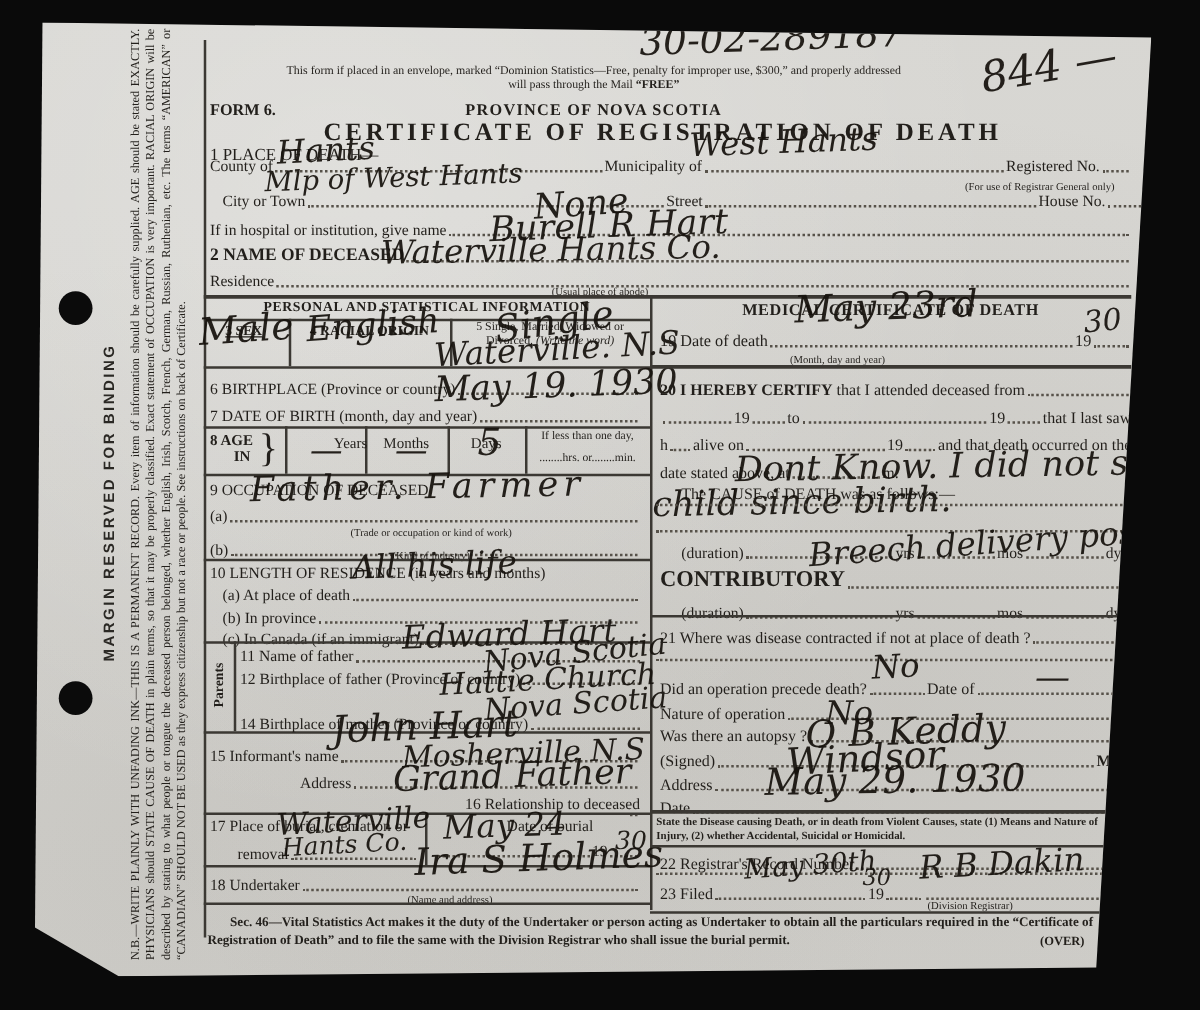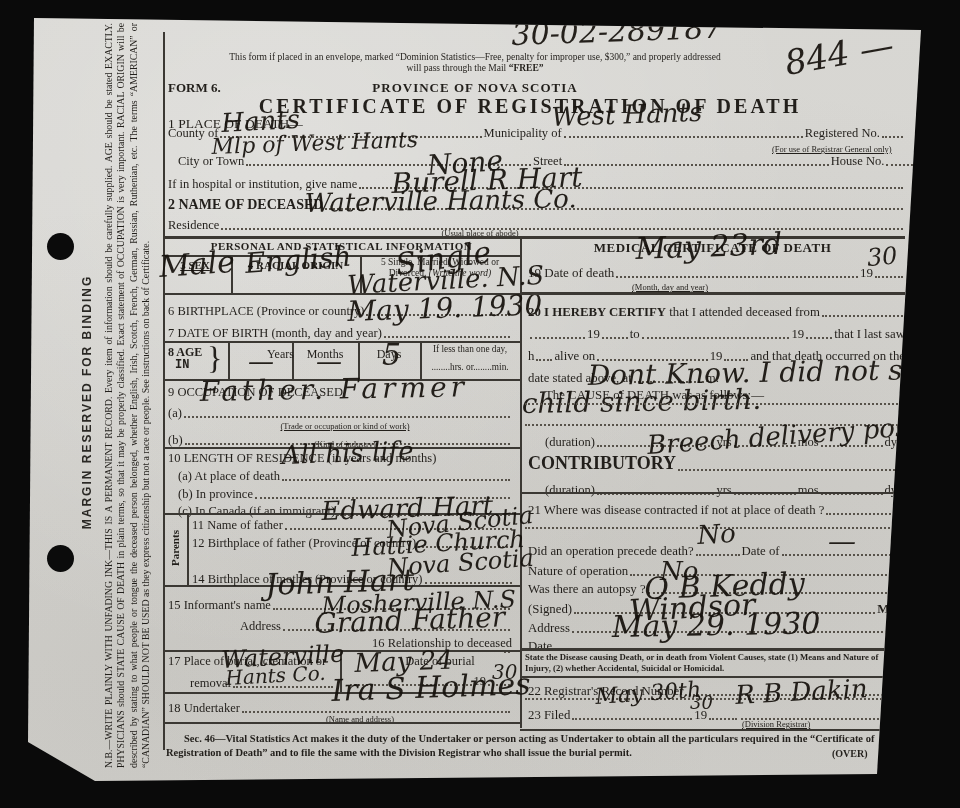--- a/index.html
+++ b/index.html
@@ -16,21 +16,21 @@
   .pr{color:#221f1b;}
   .row{position:absolute;display:flex;align-items:flex-end;font-size:12.5px;color:#221f1b;white-space:nowrap;}
   .row .l{flex:0 0 auto;}
   .f{flex:1 1 auto;border-bottom:2px dotted #57524a;margin:0 2px 3px 2px;min-width:6px;}
   .dl{position:absolute;border-bottom:2px dotted #57524a;}
   .hl{position:absolute;background:#3b3833;height:1.6px;}
   .hl.t{height:2.6px;}
   .vl{position:absolute;background:#3b3833;width:1.6px;}
   .hw{position:absolute;font-family:"DejaVu Serif",serif;font-style:italic;color:#16120d;
       white-space:nowrap;transform-origin:left bottom;opacity:.93;line-height:1;}
-  .sm{font-size:8.5px;text-decoration:underline;}
+  .sm{font-size:8.5px;}
   .c{text-align:center;}
   .b{font-weight:bold;}
   .hole{position:absolute;width:27px;height:27px;border-radius:50%;background:#0b0b0b;}
   .vtext{position:absolute;transform:rotate(-90deg);transform-origin:0 0;}
   .mednote{line-height:1.3;}
 </style>
 </head>
 <body>
 
 <div class="paper">
@@ -122,21 +122,21 @@
   </div>
   <div class="hw" style="left:348px;top:298px;font-size:28px;transform:rotate(-2deg);">May 19. 1930</div>
 
   <div class="hl" style="left:163px;top:341px;width:357px;"></div>
   <div class="hl" style="left:163px;top:379px;width:357px;"></div>
   <div class="vl" style="left:228px;top:341px;height:38px;"></div>
   <div class="vl" style="left:292px;top:341px;height:38px;"></div>
   <div class="vl" style="left:358px;top:341px;height:38px;"></div>
   <div class="vl" style="left:420px;top:341px;height:38px;"></div>
   <div class="abs pr b" style="left:168px;top:345px;font-size:12px;">8 AGE</div>
-  <div class="abs pr b" style="left:175px;top:358px;font-size:12px;font-family:Liberation Mono, monospace;">IN</div>
+  <div class="abs pr b" style="left:187px;top:358px;font-size:12px;">IN</div>
   <div class="abs pr" style="left:207px;top:340px;font-size:32px;">}</div>
   <div class="abs pr c" style="left:228px;top:347px;width:57px;font-size:12px;margin-left:24px;">Years</div>
   <div class="abs pr c" style="left:292px;top:347px;width:66px;font-size:12px;">Months</div>
   <div class="abs pr c" style="left:358px;top:347px;width:62px;font-size:12px;">Days</div>
   <div class="abs pr c" style="left:420px;top:344px;width:100px;font-size:9.3px;">If less than one day,</div>
   <div class="abs pr c" style="left:420px;top:362px;width:100px;font-size:9.3px;">........hrs. or........min.</div>
   <div class="hw" style="left:248px;top:348px;font-size:26px;">—</div>
   <div class="hw" style="left:316px;top:348px;font-size:26px;">—</div>
   <div class="hw" style="left:382px;top:340px;font-size:30px;">5</div>
 

